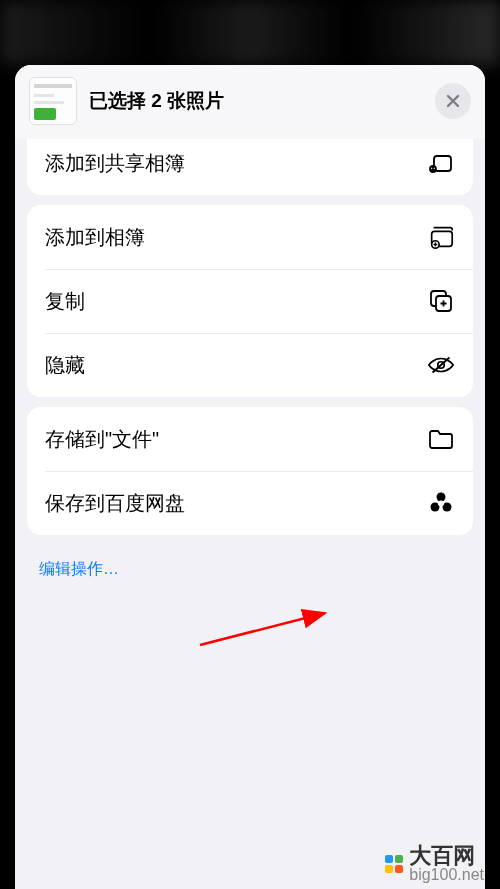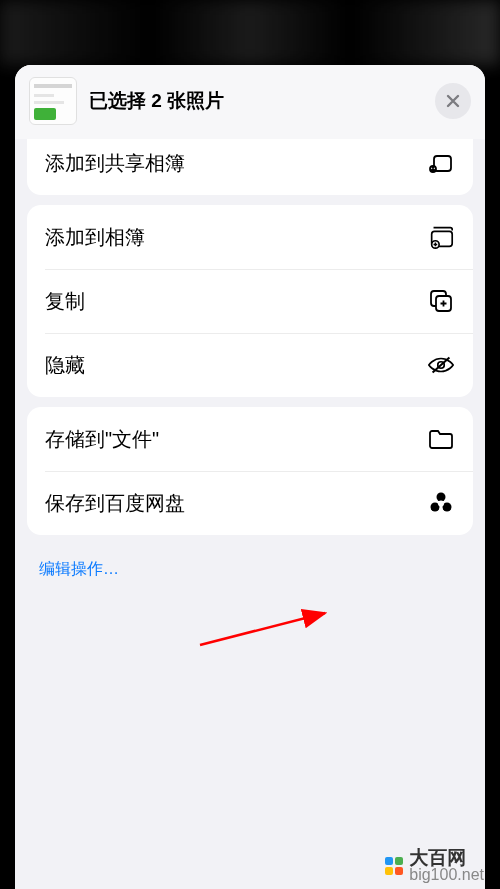--- a/index.html
+++ b/index.html
@@ -178,21 +178,21 @@
     .wm-logo .c1 { background: #2196f3; }
     .wm-logo .c2 { background: #4caf50; }
     .wm-logo .c3 { background: #ffc107; }
     .wm-logo .c4 { background: #ff5722; }
     .wm-text {
       display: flex;
       flex-direction: column;
       line-height: 1;
     }
     .wm-main {
-      font-size: 19px;
+      font-size: 22px;
       font-weight: 700;
       color: #333;
     }
     .wm-sub {
       font-size: 16px;
       color: #888;
     }
   </style>
 </head>
 <body>

